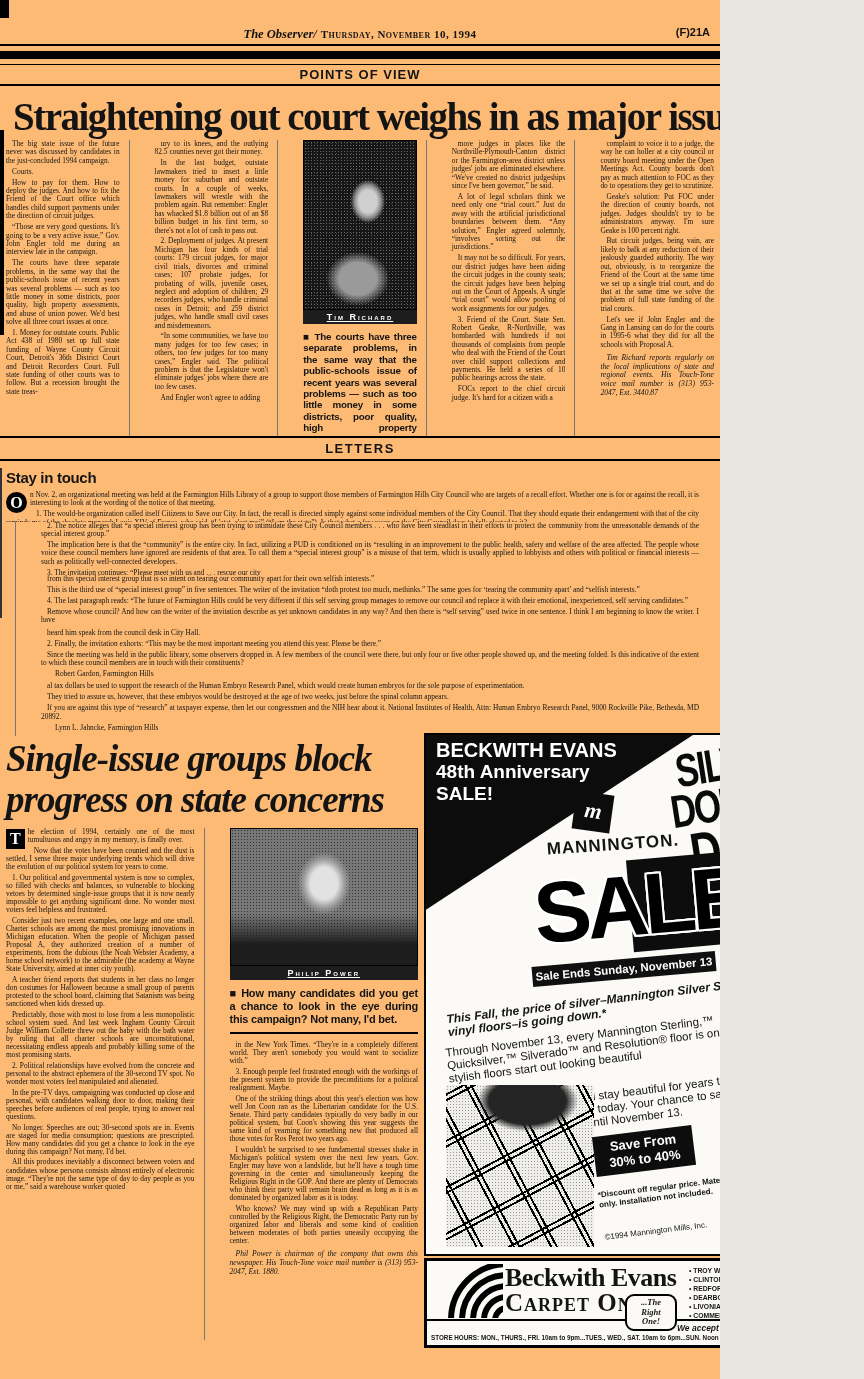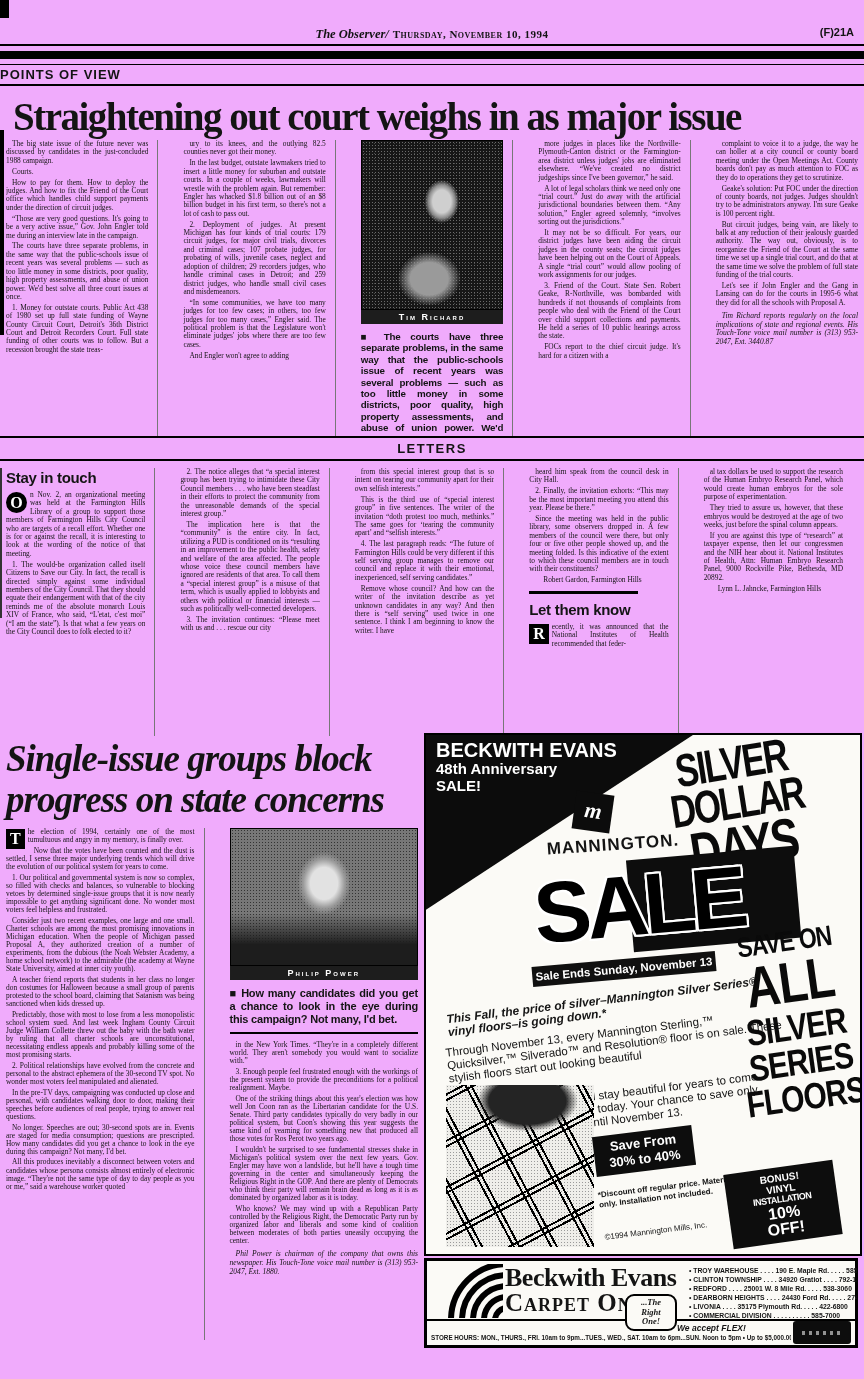--- a/index.html
+++ b/index.html
@@ -1,41 +1,41 @@
 <!DOCTYPE html>
 <html><head>
 <meta charset="utf-8">
 <style>
   html,body{margin:0;padding:0;background:#e8e6e0;}
-  .page{position:relative;width:864px;height:1379px;background:#f0abfc;color:#141414;overflow:hidden;
+  .page{position:relative;width:720px;height:1379px;background:#fdba74;color:#141414;overflow:hidden;
         font-family:"Liberation Serif",serif;}
   
   .corner-mark{position:absolute;left:0;top:0;width:9px;height:18px;background:#000;}
   .edge-bar{position:absolute;left:0;top:130px;width:4px;height:205px;background:#000;}
   .edge-bar2{position:absolute;left:0;top:468px;width:2px;height:150px;background:#333;}
   
   .masthead{position:absolute;top:24px;left:0;right:0;text-align:center;}
   .masthead .paper{font:bold italic 12.5px "Liberation Serif",serif;}
   .masthead .date{font:bold 11px "Liberation Serif",serif;font-variant:small-caps;letter-spacing:.5px;}
   .pageno{position:absolute;top:26px;right:10px;font:bold 11px "Liberation Sans",sans-serif;}
   .rule{position:absolute;left:0;right:0;background:#000;}
   .rule-a{top:44px;height:2px;}
   .bar{top:51px;height:8px;}
   .rule-b{top:64px;height:1px;}
-  .pov{position:absolute;top:67px;left:0;right:0;text-align:left;
+  .pov{position:absolute;top:67px;left:0;right:0;text-align:center;
        font:bold 13px "Liberation Sans",sans-serif;letter-spacing:1px;}
   .rule-c{top:84px;height:2px;}
   h1{position:absolute;top:88px;left:4px;right:8px;margin:9px;
      font:bold 39px/1.05 "Liberation Serif",serif;letter-spacing:-1.5px;white-space:nowrap;}
   
   .cols{display:flex;overflow:hidden;}
   .cols .col{flex:1 1 0;min-width:0;overflow:hidden;}
   .cols .col + .col{border-left:1px solid #777;padding-left:25px;margin-left:9px;}
   .main-cols{position:absolute;top:140px;left:6px;right:6px;height:296px;}
-  .letters-cols{position:absolute;top:468px;left:6px;right:21px;height:268px;}
+  .letters-cols{position:absolute;top:468px;left:6px;right:21px;height:268px;flex-direction:column;}
   .cols p{font:7.4px/8.4px "Liberation Serif",serif;text-align:justify;margin:0 0 2.5px;text-indent:6px;}
   .cols p.first{text-indent:0;}
   .tagline{font:italic 7.6px/8.6px "Liberation Serif",serif !important;margin-top:5px !important;}
   .sig{font-weight:bold;text-indent:14px !important;}
   .sig-rule{width:78%;height:3px;background:#000;margin:6px 0 7px;}
   h2{margin:1px 0 5px;font:bold 15px "Liberation Sans",sans-serif;letter-spacing:-.3px;}
   
   .dropcap-o{float:left;width:21px;height:21px;border-radius:50%;background:#000;color:#fff;
              text-align:center;font:bold 16px/21px "Liberation Serif",serif;margin:1px 3px 0 0;}
   .dropcap-box{float:left;background:#000;color:#fff;font:bold 16px/18px "Liberation Serif",serif;
@@ -49,21 +49,21 @@
       radial-gradient(#4a4a4a .5px,rgba(0,0,0,0) .6px),
       #161616;
       background-size:auto,auto,3px 3px,5px 5px,auto;}
   .photo-power{height:136px;background:
       radial-gradient(ellipse 34px 40px at 50% 40%,#e2e2e2 0 40%,#9d9d9d 60%,rgba(0,0,0,0) 78%),
       linear-gradient(rgba(0,0,0,0) 62%,#1d1d1d 85%),
       radial-gradient(#333 .6px,rgba(0,0,0,0) .7px),
       #777;
       background-size:auto,auto,3px 3px,auto;}
   .photo-caption{background:#1d1d1d;color:#fff;text-align:center;
-      font:bold 9px/14px "Liberation Sans",sans-serif;font-variant:small-caps;letter-spacing:2px;margin-bottom:7px;}
+      font:bold 9px/14px "Liberation Sans",sans-serif;font-variant:small-caps;letter-spacing:2px;margin-bottom:7px;text-decoration:underline;}
   .pullquote{font:bold 9.8px/11.4px "Liberation Sans",sans-serif !important;text-align:left;
       text-indent:0 !important;letter-spacing:-.2px;}
   .pq2{font:bold 11px/12.6px "Liberation Sans",sans-serif !important;}
   .pq-rule{height:2px;background:#000;margin:7px 0 7px;}
   
   .rule-d{top:436px;height:2px;}
   .letters-label{position:absolute;top:441px;left:0;right:0;text-align:center;
       font:bold 13px "Liberation Sans",sans-serif;letter-spacing:1.5px;}
   .rule-e{top:459px;height:1.5px;}
   
@@ -71,21 +71,21 @@
   .power h3{margin:0 0 8px;font:bold italic 37px/1.1 "Liberation Serif",serif;letter-spacing:-1px;}
   .power-cols{height:512px;}
   .power-cols p{line-height:8.1px;}
   
   .ad{position:absolute;top:733px;left:424px;width:434px;height:519px;border:2px solid #000;
       background:#fbfaf6;overflow:hidden;font-family:"Liberation Sans",sans-serif;}
   .ad-corner{position:absolute;left:-2px;top:-2px;width:272px;height:178px;background:#0c0c0c;
       -webkit-clip-path:polygon(0 0,100% 0,0 100%);clip-path:polygon(0 0,100% 0,0 100%);
       color:#fff;padding:6px 0 0 12px;box-sizing:border-box;}
   .ad-corner div{font-weight:bold;line-height:1.12;}
-  .adc1{font-size:20px;}.adc2,.adc3,.adc4{font-size:15px;}
+  .adc1{font-size:20px;}.adc2,.adc3,.adc4{font-size:19px;}
   .ad-sdd{position:absolute;right:66px;top:-2px;text-align:center;
       transform:rotate(-9deg) scaleY(1.32);transform-origin:right top;
       font-weight:bold;letter-spacing:-2px;color:#0a0a0a;}
   .sdd1,.sdd2{font-size:35px;line-height:30px;}
   .sdd3{font-size:43px;line-height:37px;}
   .mann-diamond{position:absolute;left:148px;top:58px;width:38px;height:38px;background:#0c0c0c;
       transform:rotate(8deg);color:#fff;text-align:center;font:bold italic 22px/36px "Liberation Serif",serif;}
   .mann-word{position:absolute;left:92px;top:100px;width:190px;text-align:center;
       font:bold 17px "Liberation Sans",sans-serif;letter-spacing:1px;transform:rotate(-4deg);}
   .ad-sale{position:absolute;left:108px;top:120px;width:268px;height:100px;transform:rotate(-5deg);}
@@ -162,21 +162,21 @@
   <div class="rule rule-a"></div>
   <div class="rule bar"></div>
   <div class="rule rule-b"></div>
   <div class="pov">POINTS OF VIEW</div>
   <div class="rule rule-c"></div>
 
   <h1>Straightening out court weighs in as major issue</h1>
 
   <section class="cols main-cols">
     <div class="col">
-        <p>The big state issue of the future never was discussed by candidates in the just-concluded 1988 campaign.</p>
+        <p>The big state issue of the future never was discussed by candidates in the just-concluded 1994 campaign.</p>
         <p>Courts.</p>
         <p>How to pay for them. How to deploy the judges. And how to fix the Friend of the Court office which handles child support payments under the direction of circuit judges.</p>
         <p>“Those are very good questions. It's going to be a very active issue,” Gov. John Engler told me during an interview late in the campaign.</p>
         <p>The courts have three separate problems, in the same way that the public-schools issue of recent years was several problems — such as too little money in some districts, poor quality, high property assessments, and abuse of union power. We'd best solve all three court issues at once.</p>
         <p>1. Money for outstate courts. Public Act 438 of 1980 set up full state funding of Wayne County Circuit Court, Detroit's 36th District Court and Detroit Recorders Court. Full state funding of other courts was to follow. But a recession brought the state treas-</p>
       </div>
     <div class="col">
         <p>ury to its knees, and the outlying 82.5 counties never got their money.</p>
         <p>In the last budget, outstate lawmakers tried to insert a little money for suburban and outstate courts. In a couple of weeks, lawmakers will wrestle with the problem again. But remember: Engler has whacked $1.8 billion out of an $8 billion budget in his first term, so there's not a lot of cash to pass out.</p>
         <p>2. Deployment of judges. At present Michigan has four kinds of trial courts: 179 circuit judges, for major civil trials, divorces and criminal cases; 107 probate judges, for probating of wills, juvenile cases, neglect and adoption of children; 29 recorders judges, who handle criminal cases in Detroit; and 259 district judges, who handle small civil cases and misdemeanors.</p>

